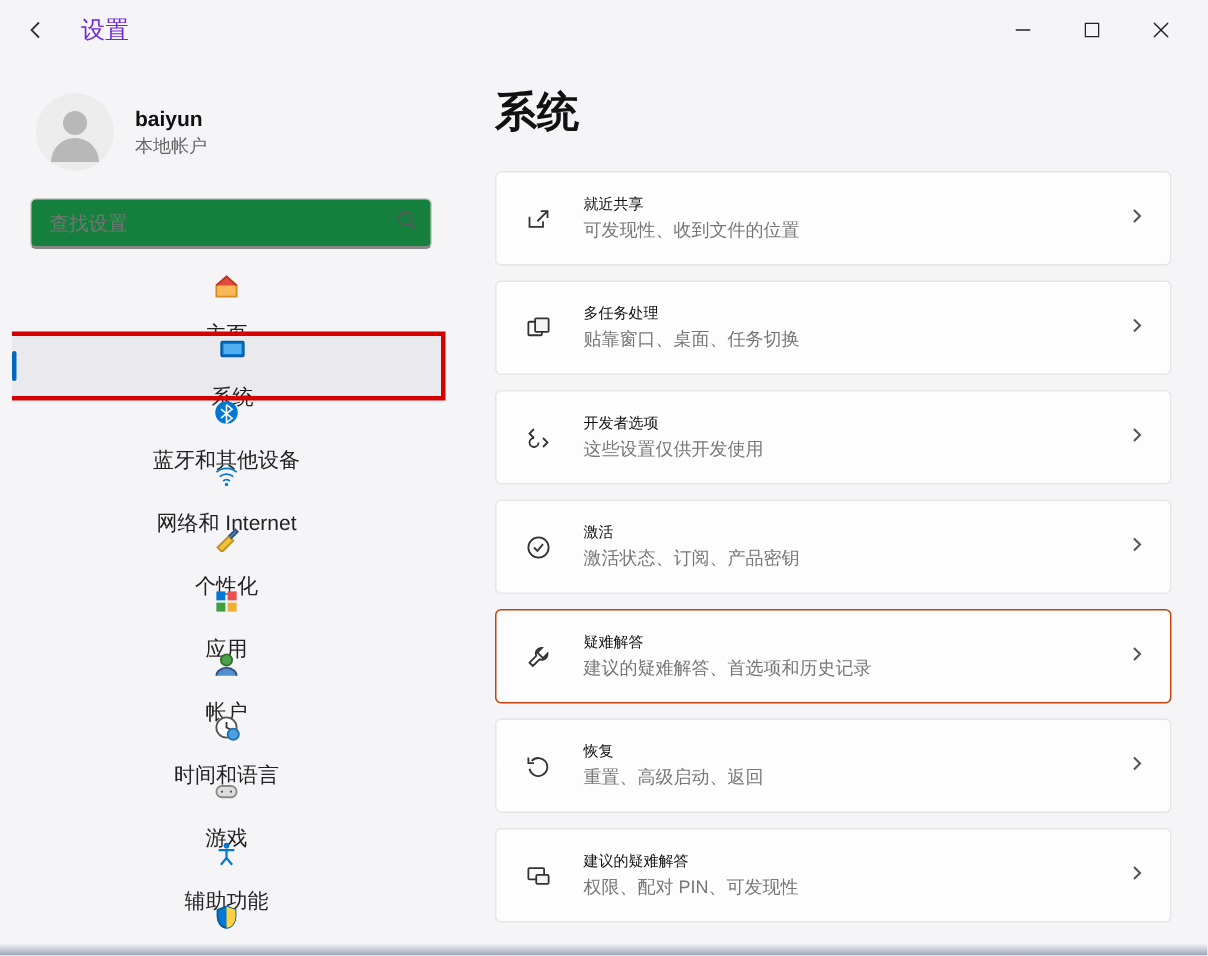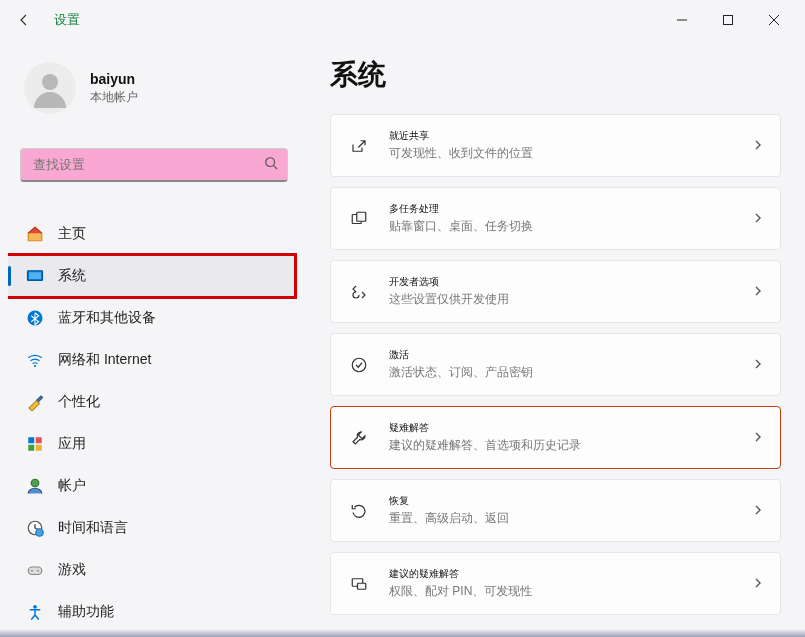--- a/index.html
+++ b/index.html
@@ -2,40 +2,40 @@
 <html><head>
 <meta charset="utf-8">
 <style>
 * { margin: 0; padding: 0; box-sizing: border-box; font-family: "Segoe UI", "Microsoft YaHei", sans-serif; }
 body { background: #f5f5f7; width: 805px; height: 637px; overflow: hidden; position: relative; }
 
 .window { width: 100%; height: 100%; background: #f5f5f7; display: flex; flex-direction: column; }
 
 .titlebar { height: 40px; display: flex; align-items: center; padding: 0 8px; }
 .back-btn { width: 32px; height: 32px; display: flex; align-items: center; justify-content: center; cursor: pointer; border-radius: 4px; }
-.title { font-size: 13px; color: #15803d; margin-left: 14px; }
+.title { font-size: 16px; color: #6d28d9; margin-left: 14px; }
 .win-controls { margin-left: auto; display: flex; gap: 0; }
 .win-btn { width: 46px; height: 32px; display: flex; align-items: center; justify-content: center; cursor: pointer; }
 
 .body { flex: 1; display: flex; overflow: hidden; }
 
-.sidebar { width: 300px; padding: 8px 0 8px 8px; display: flex; flex-direction: column; overflow: hidden; gap: 16px; }
+.sidebar { width: 300px; padding: 8px 0 8px 8px; display: flex; flex-direction: column; overflow: hidden; }
 .profile { display: flex; align-items: center; padding: 14px 12px 18px 16px; gap: 14px; }
 .avatar { width: 52px; height: 52px; border-radius: 50%; background: #ececec; display: flex; align-items: center; justify-content: center; }
 .profile-text .name { font-size: 14px; font-weight: 600; color: #111; }
 .profile-text .type { font-size: 12px; color: #666; margin-top: 2px; }
 
 .search-wrap { margin: 0 12px 14px 12px; position: relative; }
-.search { width: 100%; height: 34px; border: 1px solid #ccc; border-bottom: 2px solid #888; border-radius: 4px; background: #f9a8d4; padding: 0 34px 0 12px; font-size: 13px; outline: none; }
+.search { width: 100%; height: 34px; border: 1px solid #ccc; border-bottom: 2px solid #888; border-radius: 4px; background: #15803d; padding: 0 34px 0 12px; font-size: 13px; outline: none; }
 .search-icon { position: absolute; right: 10px; top: 50%; transform: translateY(-50%); color: #555; }
 
 .nav { flex: 1; overflow-y: auto; padding-right: 6px; }
 .nav::-webkit-scrollbar { width: 4px; }
 .nav::-webkit-scrollbar-thumb { background: #c0c0c0; border-radius: 2px; }
-.nav-item { display: flex; align-items: center; height: 40px; margin: 2px 8px; padding: 0 10px; border-radius: 4px; font-size: 14px; color: #222; cursor: pointer; gap: 14px; position: relative; }
+.nav-item { display: flex; align-items: center; height: 40px; margin: 2px 8px; padding: 0 10px; border-radius: 4px; font-size: 14px; color: #222; cursor: pointer; gap: 14px; position: relative; flex-direction: column; }
 .nav-item.selected { background: #eaeaee; }
 .nav-item.selected::before { content: ""; position: absolute; left: 0; top: 10px; bottom: 10px; width: 3px; background: #0067c0; border-radius: 2px; }
 .nav-icon { width: 18px; height: 18px; display: flex; align-items: center; justify-content: center; }
 .nav-item.highlight-red { outline: 3px solid #d40000; outline-offset: 0; margin-left: 0; margin-right: 0; border-radius: 0; padding-left: 18px; }
 
 .main { flex: 1; padding: 16px 24px 0 30px; overflow-y: auto; }
 .main::-webkit-scrollbar { width: 4px; }
 .main::-webkit-scrollbar-thumb { background: #c0c0c0; border-radius: 2px; }
 .page-title { font-size: 28px; font-weight: 600; color: #111; margin-bottom: 20px; }
 

